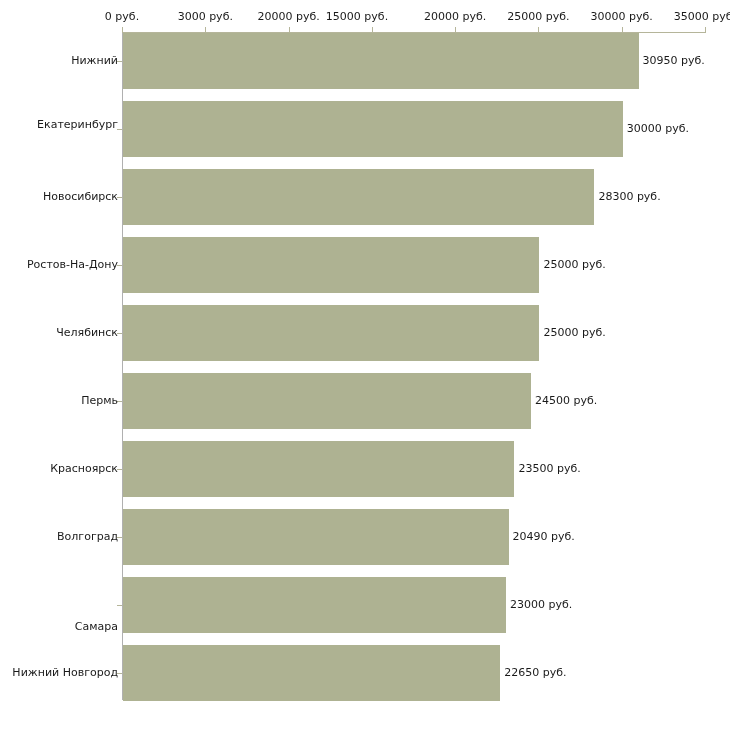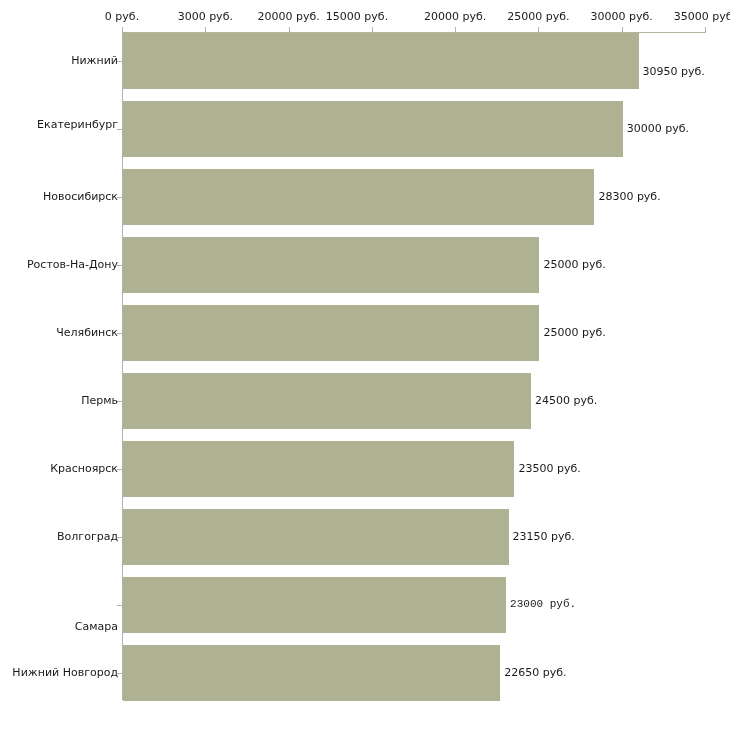--- a/index.html
+++ b/index.html
@@ -146,25 +146,25 @@
       <div class="bar" title="Новосибирск: 28300 руб." style="top: 169px; height: 56px; width: 471.397px; background: rgb(174, 178, 146);"></div>
       <div class="bar" title="Ростов-На-Дону: 25000 руб." style="top: 237px; height: 56px; width: 416.429px; background: rgb(174, 178, 146);"></div>
       <div class="bar" title="Челябинск: 25000 руб." style="top: 305px; height: 56px; width: 416.429px; background: rgb(174, 178, 146);"></div>
       <div class="bar" title="Пермь: 24500 руб." style="top: 373px; height: 56px; width: 408.1px; background: rgb(174, 178, 146);"></div>
       <div class="bar" title="Красноярск: 23500 руб." style="top: 441px; height: 56px; width: 391.443px; background: rgb(174, 178, 146);"></div>
       <div class="bar" title="Волгоград: 23150 руб." style="top: 509px; height: 56px; width: 385.613px; background: rgb(174, 178, 146);"></div>
       <div class="bar" title="Самара: 23000 руб." style="top: 577px; height: 56px; width: 383.114px; background: rgb(174, 178, 146);"></div>
       <div class="bar" title="Нижний Новгород: 22650 руб." style="top: 645px; height: 56px; width: 377.284px; background: rgb(174, 178, 146);"></div>
     </div>
   <div id="value-labels-layer">
-      <div class="bar-value-label" style="left: 642.539px; top: 54px; margin-top: 11px;">30950 руб.</div>
+      <div class="bar-value-label" style="left: 642.539px; top: 54px;">30950 руб.</div>
       <div class="bar-value-label" style="left: 626.714px; top: 122px;">30000 руб.</div>
       <div class="bar-value-label" style="left: 598.397px; top: 190px;">28300 руб.</div>
       <div class="bar-value-label" style="left: 543.429px; top: 258px;">25000 руб.</div>
       <div class="bar-value-label" style="left: 543.429px; top: 326px;">25000 руб.</div>
       <div class="bar-value-label" style="left: 535.1px; top: 394px;">24500 руб.</div>
       <div class="bar-value-label" style="left: 518.443px; top: 462px;">23500 руб.</div>
-      <div class="bar-value-label" style="left: 512.613px; top: 530px;">23150 руб.</div>
-      <div class="bar-value-label" style="left: 510.114px; top: 598px; font-family: Liberation Mono, monospace;">23000 руб.</div>
+      <div class="bar-value-label" style="left: 512.613px; top: 530px;">20490 руб.</div>
+      <div class="bar-value-label" style="left: 510.114px; top: 598px;">23000 руб.</div>
       <div class="bar-value-label" style="left: 504.284px; top: 666px;">22650 руб.</div>
     </div>
 
 </div>
 
 </body></html>

